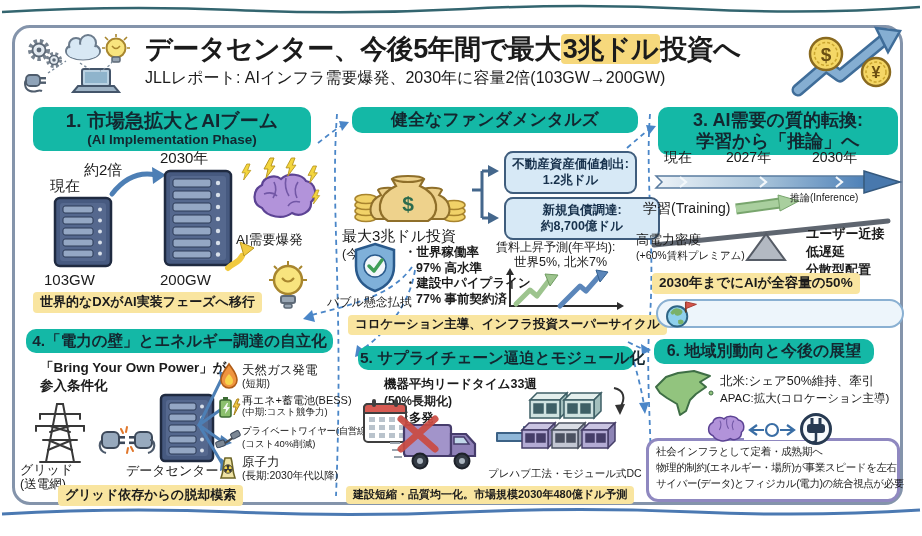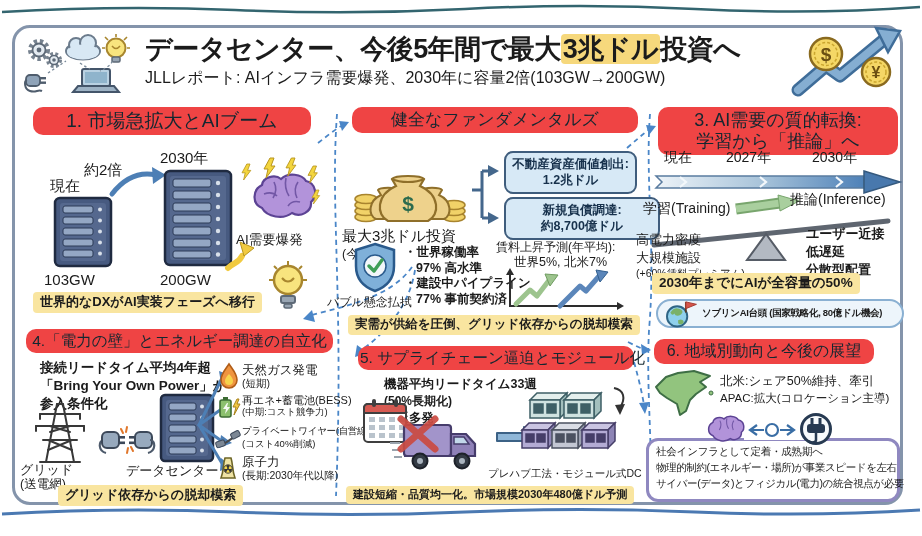--- a/index.html
+++ b/index.html
@@ -1,21 +1,21 @@
 <!DOCTYPE html>
 <html><head>
 <meta charset="utf-8">
 <style>
   *{margin:0;padding:0;box-sizing:border-box}
   html,body{width:922px;height:536px}
   body{position:relative;background:#fff;font-family:"Liberation Sans","DejaVu Sans",sans-serif;overflow:hidden;color:#1b1b1b}
   .abs{position:absolute}
   .t{position:absolute;font-weight:400;color:#1b1b1b;white-space:nowrap}
   .ctr{text-align:left}
-  .pill{position:absolute;background:#ef4444;border-radius:10px;text-align:center;color:#132730;font-weight:400;line-height:1.18;padding:3px 2px}
+  .pill{position:absolute;background:#14b8a6;border-radius:10px;text-align:center;color:#132730;font-weight:700;line-height:1.18;padding:3px 2px}
   .hlw{position:absolute;text-align:left}
   .hl{display:inline-block;background:#f9e5a0;border-radius:4px;padding:1px 7px 2px;font-weight:800;color:#1b1b1b;white-space:nowrap}
   .bluebox{position:absolute;background:#d7e9f6;border:2px solid #3f5d7d;border-radius:9px;text-align:center;font-weight:800;color:#17314c;line-height:1.3;padding:3px 0}
   .panel{position:absolute;left:12px;top:25px;width:891px;height:480px;background:#ffffff;border:3px solid #8494ab;border-radius:18px}
   svg{position:absolute;overflow:visible}
   .sov{position:absolute;display:flex;align-items:center;gap:4px;border:2px solid #8ab0d2;background:#edf5fb;border-radius:16px;padding:0 6px;height:29px}
   .obox{position:absolute;border:3px solid #8f88c0;border-radius:12px;background:#fff}
 </style>
 </head>
 <body>
@@ -85,20 +85,21 @@
   <circle cx="36" cy="28" r="16" fill="#f5d766" stroke="#8a6a1f" stroke-width="2.5"></circle>
   <circle cx="36" cy="28" r="11.5" fill="none" stroke="#caa52e" stroke-width="1.5" stroke-dasharray="3 2"></circle>
   <text x="36" y="35" font-size="19" font-weight="bold" text-anchor="middle" fill="#6b4f12">$</text>
   <circle cx="86" cy="46" r="14" fill="#f5d766" stroke="#8a6a1f" stroke-width="2.5"></circle>
   <circle cx="86" cy="46" r="10" fill="none" stroke="#caa52e" stroke-width="1.5" stroke-dasharray="3 2"></circle>
   <text x="86" y="52" font-size="16" font-weight="bold" text-anchor="middle" fill="#6b4f12">¥</text>
 </svg>
 
 <div class="pill" style="left:33px;top:107px;width:278px">
   <div style="font-size:19px">1. 市場急拡大とAIブーム</div>
+  <div style="font-size:13.5px">(AI Implementation Phase)</div>
 </div>
 <div class="t" style="left:84px;top:161px;font-size:15px">約2倍</div>
 <svg style="left:108px;top:166px" width="60" height="30" viewBox="0 0 60 30">
   <path d="M4,28 C18,10 34,6 48,9" stroke="#4d7fb5" stroke-width="5" fill="none" stroke-linecap="round"></path>
   <polygon points="44,1 58,9 45,18" fill="#4d7fb5"></polygon>
 </svg>
 <div class="t ctr" style="left:50px;top:177px;width:66px;font-size:15px">現在</div>
 <svg style="left:52px;top:195px" width="62" height="74" viewBox="0 0 62 74">
   <rect x="3" y="3" width="56" height="68" rx="5" fill="#475a80" stroke="#1f2a40" stroke-width="2.5"></rect>
   <rect x="8" y="8" width="46" height="58" rx="3" fill="#55688e"></rect>
@@ -216,21 +217,21 @@
 <svg style="left:500px;top:266px" width="130" height="46" viewBox="0 0 130 46">
   <path d="M10,6 V40 H120" stroke="#2d2d2d" stroke-width="2" fill="none"></path>
   <path d="M6,9 L10,2 L14,9 Z" fill="#2d2d2d"></path>
   <path d="M117,36 L124,40 L117,44 Z" fill="#2d2d2d"></path>
   <path d="M16,38 L30,24 L37,30 L50,13" stroke="#9dc48e" stroke-width="5" fill="none" stroke-linejoin="round" stroke-linecap="round"></path>
   <polygon points="45,8 58,9 50,20" fill="#9dc48e" stroke="#6f9c60"></polygon>
   <path d="M60,40 L80,20 L86,25 L100,9" stroke="#5b86ba" stroke-width="5" fill="none" stroke-linejoin="round" stroke-linecap="round"></path>
   <polygon points="96,4 108,6 100,16" fill="#5b86ba" stroke="#33608f"></polygon>
 </svg>
 <div class="hlw" style="left:348px;top:314px;width:290px">
-  <span class="hl" style="font-size:12.5px">実需が供給を圧倒、グリッド依存からの脱却模索</span>
+  <span class="hl" style="font-size:12.5px">コロケーション主導、インフラ投資スーパーサイクル</span>
 </div>
 
 <div class="pill" style="left:658px;top:107px;width:240px">
   <div style="font-size:18px">3. AI需要の質的転換:</div>
   <div style="font-size:18px">学習から「推論」へ</div>
 </div>
 <div class="t" style="left:664px;top:149px;font-size:14px">現在</div>
 <div class="t ctr" style="left:726px;top:149px;width:66px;font-size:14px">2027年</div>
 <div class="t ctr" style="left:812px;top:149px;width:70px;font-size:14px">2030年</div>
 <svg style="left:650px;top:168px" width="254" height="28" viewBox="0 0 254 28">
@@ -246,50 +247,47 @@
   <path d="M30,9 L36,14 L30,19 M110,9 L116,14 L110,19 M186,9 L192,14 L186,19" stroke="#f4f8fb" stroke-width="2.2" fill="none"></path>
 </svg>
 <svg style="left:646px;top:190px" width="258" height="74" viewBox="0 0 258 74">
   <line x1="90" y1="19" x2="134" y2="13" stroke="#78a56d" stroke-width="11"></line>
   <line x1="90" y1="19" x2="134" y2="13" stroke="#a9cf9e" stroke-width="7"></line>
   <polygon points="132,5 153,11 134,21" fill="#a9cf9e" stroke="#78a56d" st="" roke-width="1.5"></polygon>
   <line x1="8" y1="55" x2="242" y2="31" stroke="#5f6670" stroke-width="5" stroke-linecap="round"></line>
   <polygon points="120,44 101,70 139,70" fill="#b3b9c2" stroke="#565c66" stroke-width="2"></polygon>
 </svg>
 <div class="t" style="left:643px;top:200px;font-size:14px">学習(Training)</div>
-<div class="t" style="left:790px;top:191px;font-size:14px">推論(Inference)</div>
+<div class="t" style="left:790px;top:191px;font-size:10px">推論(Inference)</div>
 <div class="abs ctr" style="left:636px;top:231px;width:114px;font-weight:400;white-space:nowrap">
   <div style="font-size:13px">高電力密度</div>
-  <div style="font-size:13px">大規模施設</div>
   <div style="font-size:10.5px">(+60%賃料プレミアム)</div>
 </div>
 <div class="abs ctr" style="left:806px;top:225px;width:100px;font-weight:800;white-space:nowrap">
   <div style="font-size:13px">ユーザー近接</div>
   <div style="font-size:13px">低遅延</div>
   <div style="font-size:13px">分散型配置</div>
 </div>
 <div class="hlw" style="left:652px;top:273px;width:252px">
   <span class="hl" style="font-size:13.5px">2030年までにAIが全容量の50%</span>
 </div>
 <div class="sov" style="left:656px;top:299px;width:248px">
   <svg style="position:static;flex:0 0 auto" width="34" height="29" viewBox="0 0 34 30">
     <circle cx="13" cy="18" r="10.5" fill="#8fd0ec" stroke="#2f6585" stroke-width="2"></circle>
     <path d="M6,14 q4,-6 9,-4 q6,2 2,6 q-5,3 -7,-1 q-2,3 -4,-1 Z" fill="#7ab168"></path>
     <path d="M14,22 q5,-2 6,2 q-3,4 -6,1 Z" fill="#7ab168"></path>
     <path d="M22,14 V3" stroke="#5a3b22" stroke-width="1.8"></path>
     <polygon points="22,3 33,5.5 22,10" fill="#d6544a" stroke="#a33a32"></polygon>
   </svg>
-  <span style="font-weight:800;font-size:9.5px;letter-spacing:-0.3px;white-space:nowrap">ソブリンAI台頭 (国家戦略化, 80億ドル機会)</span>
 </div>
 
 <div class="pill" style="left:26px;top:329px;width:307px">
   <div style="font-size:15.5px;white-space:nowrap">4.「電力の壁」とエネルギー調達の自立化</div>
 </div>
 <div class="abs ctr" style="left:40px;top:359px;width:235px;font-weight:800;white-space:nowrap">
-  <div style="font-size:13.5px">接続リードタイム平均4年超</div>
   <div style="font-size:13.5px">「Bring Your Own Power」が</div>
   <div style="font-size:13.5px">参入条件化</div>
 </div>
 <svg style="left:30px;top:394px" width="60" height="70" viewBox="0 0 60 70">
   <g stroke="#383838" stroke-width="2" fill="none" stroke-linecap="round">
     <path d="M16,68 L27,10 H33 L44,68"></path>
     <path d="M10,20 H50 M6,32 H54 M13,46 H47"></path>
     <path d="M18,56 L42,46 M18,46 L42,56 M20,38 L40,32 M20,32 L40,38"></path>
     <path d="M10,20 V25 M50,20 V25 M6,32 V37 M54,32 V37"></path>
     <path d="M10,68 H50"></path>

